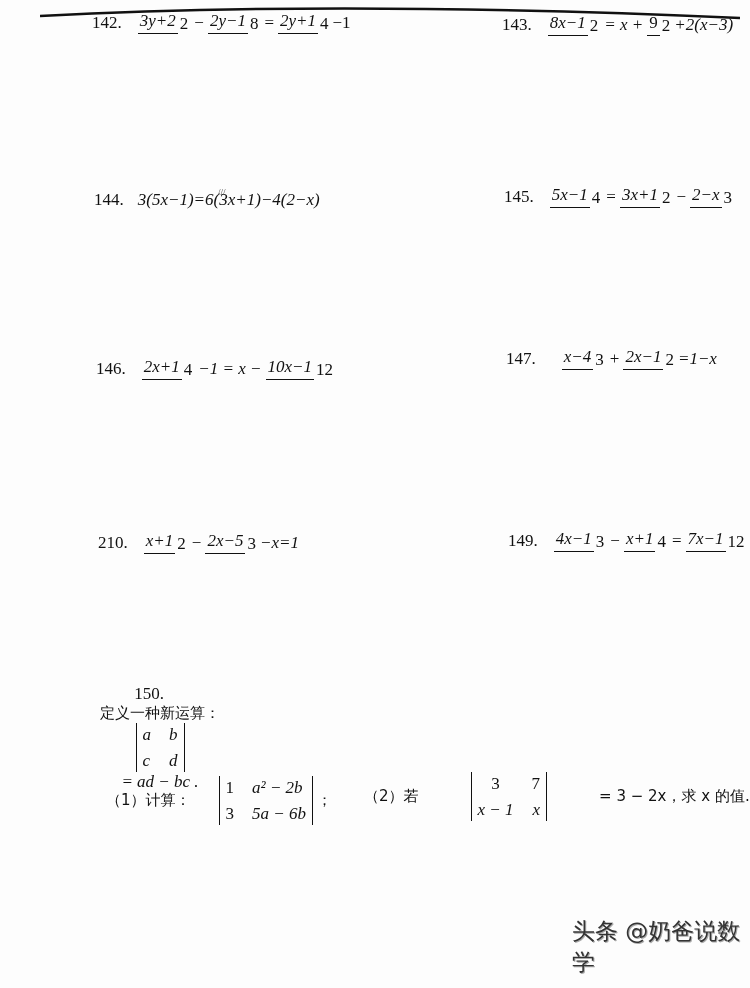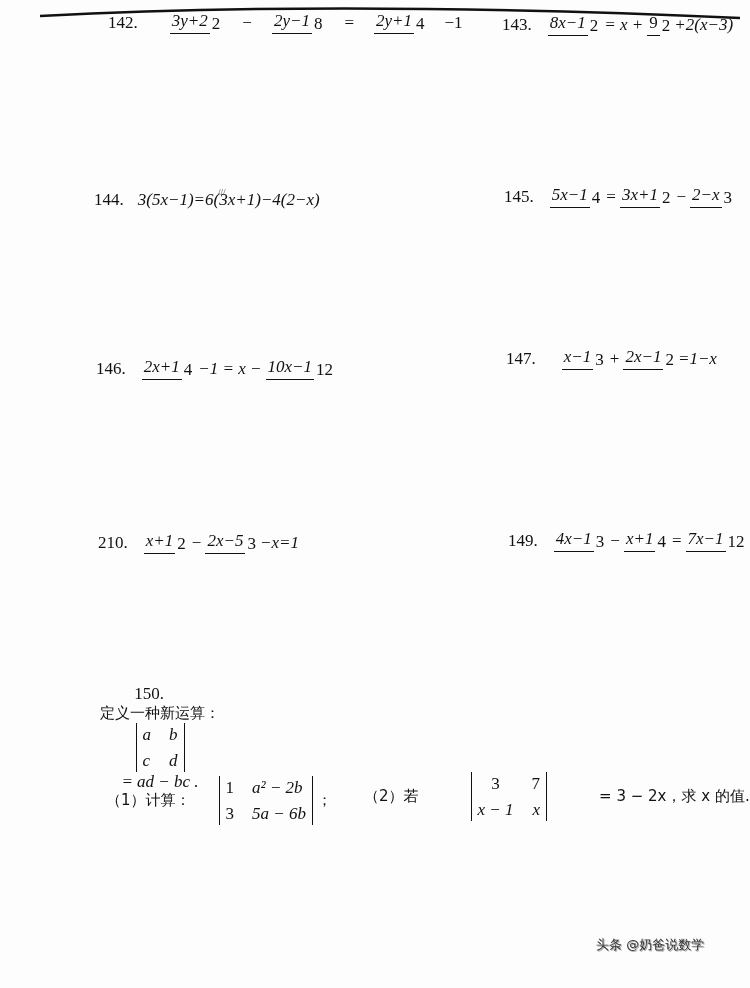--- a/index.html
+++ b/index.html
@@ -25,36 +25,35 @@
   .op { margin:0 2px; }
   .it { font-style:italic; }
   .det {
     display:inline-grid; grid-template-columns:auto auto; column-gap:18px; row-gap:6px;
     border-left:1.4px solid #111; border-right:1.4px solid #111;
     padding:2px 6px; vertical-align:middle; margin:0 4px; line-height:1.15;
   }
   .det span.r { text-align:right; }
   .cn { font-family:"DejaVu Sans","Liberation Sans",sans-serif; font-size:15px; }
   .watermark {
-    position:absolute; left:572px; top:936px;
+    position:absolute; left:572px; top:916px;
     font-family:"DejaVu Sans","Liberation Sans",sans-serif;
-    font-size:13px; color:#333;
+    font-size:23px; color:#333;
     text-shadow:1px 1px 0 #aaa;
-    margin-left:24px;
   }
   .scribble { position:absolute; left:218px; top:187px; font-size:9px; color:#444; }
 </style>
 </head>
 <body>
 
 <svg class="topline" viewBox="0 0 700 20">
   <path d="M0,14 Q300,-2 700,16" stroke="#111" stroke-width="2.5" fill="none"></path>
 </svg>
 
-<div class="problem" style="left:108px;top:12px;gap:16px;">
+<div class="problem" style="left:92px;top:12px;">
   <span class="num">142.</span>
   <span class="frac">
       <span class="n it">3y+2</span>
       <span class="d">2</span>
     </span>
   <span class="op">−</span>
   <span class="frac">
       <span class="n it">2y−1</span>
       <span class="d">8</span>
     </span>
@@ -113,21 +112,21 @@
   <span class="op it">−1 = x −</span>
   <span class="frac">
       <span class="n it">10x−1</span>
       <span class="d">12</span>
     </span>
 </div>
 
 <div class="problem" style="left:506px;top:348px;">
   <span class="num" style="margin-right:24px">147.</span>
   <span class="frac">
-      <span class="n it">x−1</span>
+      <span class="n it">x−4</span>
       <span class="d">3</span>
     </span>
   <span class="op">+</span>
   <span class="frac">
       <span class="n it">2x−1</span>
       <span class="d">2</span>
     </span>
   <span class="it">=1−x</span>
 </div>
 

